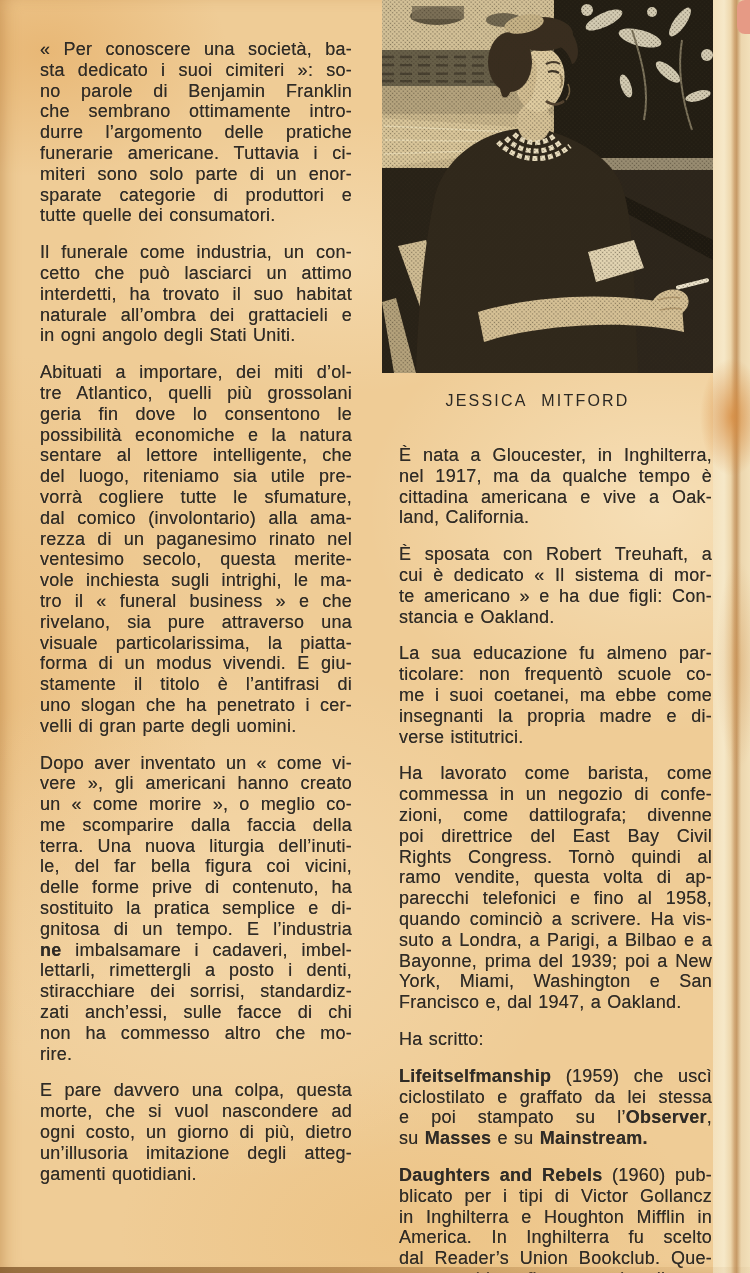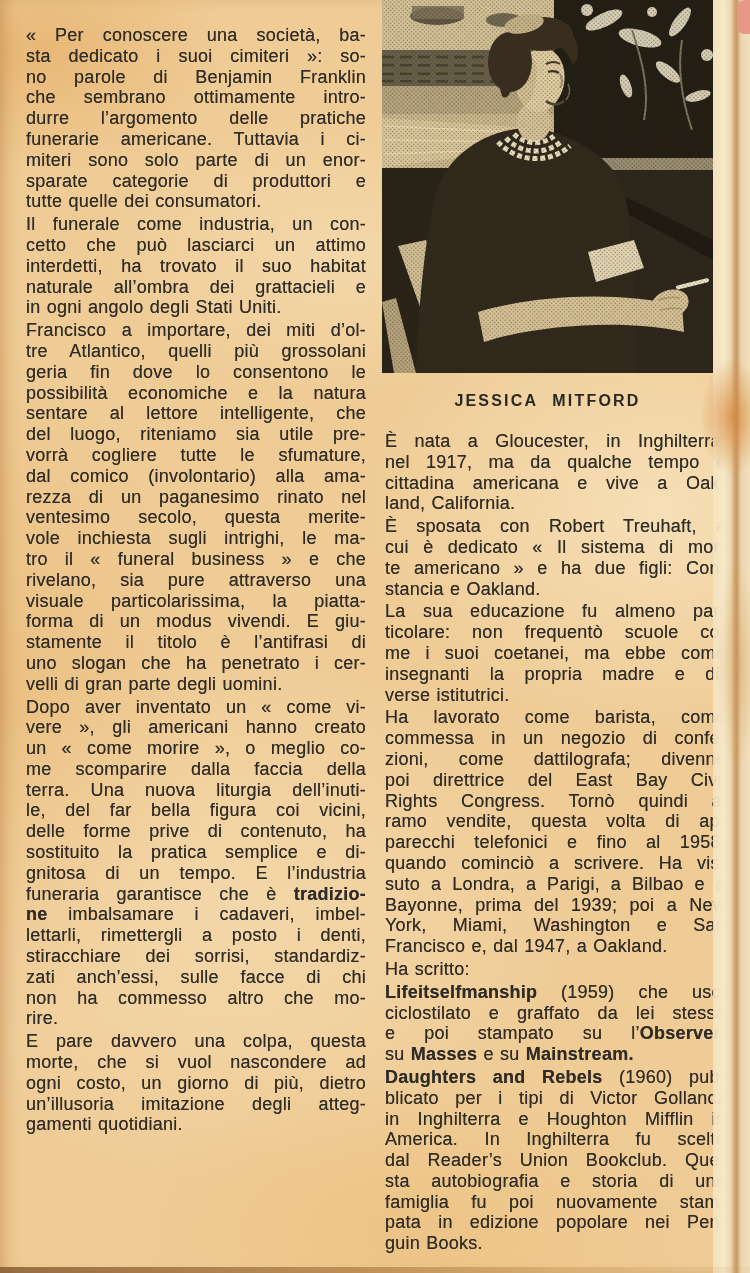--- a/index.html
+++ b/index.html
@@ -16,29 +16,29 @@
       #efcc96;
     box-shadow: inset 10px 0 18px -8px rgba(160,95,30,.45);
   }
   .col{
     position:absolute;color:#2f2b26;font-size:18px;line-height:20.8px;
     letter-spacing:.25px;word-spacing:1px;
     text-shadow:0 0 .5px rgba(43,40,36,.65);
   }
   .col-left{left:24px;top:23px;width:344px;}
   .col-right{left:383px;top:429px;width:345px;}
-  .para{margin:2px;}
+  .para{margin:16px;}
   .line{text-align:justify;text-align-last:justify;-moz-text-align-last:justify;}
   .line.last{text-align-last:left;-moz-text-align-last:left;}
   .line b{font-weight:700;}
   .photo-wrap{position:absolute;left:382px;top:0;width:331px;height:373px;}
   .photo-wrap svg{display:block;width:100%;height:100%;}
   .caption{
-    position:absolute;left:382px;top:392px;width:331px;
-    text-align:center;font-weight:700;font-size:16px;
+    position:absolute;left:372px;top:392px;width:331px;
+    text-align:center;font-weight:400;font-size:16px;
     letter-spacing:2.2px;word-spacing:8px;color:#2b2823;
   }
   .right-edge{
     position:absolute;left:713px;top:0;width:37px;height:1273px;
     background:linear-gradient(90deg,
       rgba(244,227,192,.9) 0%, #f6e8c8 30%, #edd6ab 48%,
       #d2a977 58%, #c69a66 64%, #ecd6ae 76%, #f2e0ba 100%);
   }
   .stain-1{
     position:absolute;left:700px;top:358px;width:64px;height:118px;border-radius:50%;
@@ -73,21 +73,21 @@
       <div class="line last">tutte quelle dei consumatori.</div>
     </div>
     <div class="para">
       <div class="line">Il funerale come industria, un con-</div>
       <div class="line">cetto che può lasciarci un attimo</div>
       <div class="line">interdetti, ha trovato il suo habitat</div>
       <div class="line">naturale all’ombra dei grattacieli e</div>
       <div class="line last">in ogni angolo degli Stati Uniti.</div>
     </div>
     <div class="para">
-      <div class="line">Francisco a importare, dei miti d’ol-</div>
+      <div class="line">Abituati a importare, dei miti d’ol-</div>
       <div class="line">tre Atlantico, quelli più grossolani</div>
       <div class="line">geria fin dove lo consentono le</div>
       <div class="line">possibilità economiche e la natura</div>
       <div class="line">sentare al lettore intelligente, che</div>
       <div class="line">del luogo, riteniamo sia utile pre-</div>
       <div class="line">vorrà cogliere tutte le sfumature,</div>
       <div class="line">dal comico (involontario) alla ama-</div>
       <div class="line">rezza di un paganesimo rinato nel</div>
       <div class="line">ventesimo secolo, questa merite-</div>
       <div class="line">vole inchiesta sugli intrighi, le ma-</div>
@@ -102,21 +102,20 @@
     <div class="para">
       <div class="line">Dopo aver inventato un « come vi-</div>
       <div class="line">vere », gli americani hanno creato</div>
       <div class="line">un « come morire », o meglio co-</div>
       <div class="line">me scomparire dalla faccia della</div>
       <div class="line">terra. Una nuova liturgia dell’inuti-</div>
       <div class="line">le, del far bella figura coi vicini,</div>
       <div class="line">delle forme prive di contenuto, ha</div>
       <div class="line">sostituito la pratica semplice e di-</div>
       <div class="line">gnitosa di un tempo. E l’industria</div>
-      <div class="line">funeraria garantisce che è <b>tradizio-</b></div>
       <div class="line"><b>ne</b> imbalsamare i cadaveri, imbel-</div>
       <div class="line">lettarli, rimettergli a posto i denti,</div>
       <div class="line">stiracchiare dei sorrisi, standardiz-</div>
       <div class="line">zati anch’essi, sulle facce di chi</div>
       <div class="line">non ha commesso altro che mo-</div>
       <div class="line last">rire.</div>
     </div>
     <div class="para">
       <div class="line">E pare davvero una colpa, questa</div>
       <div class="line">morte, che si vuol nascondere ad</div>

